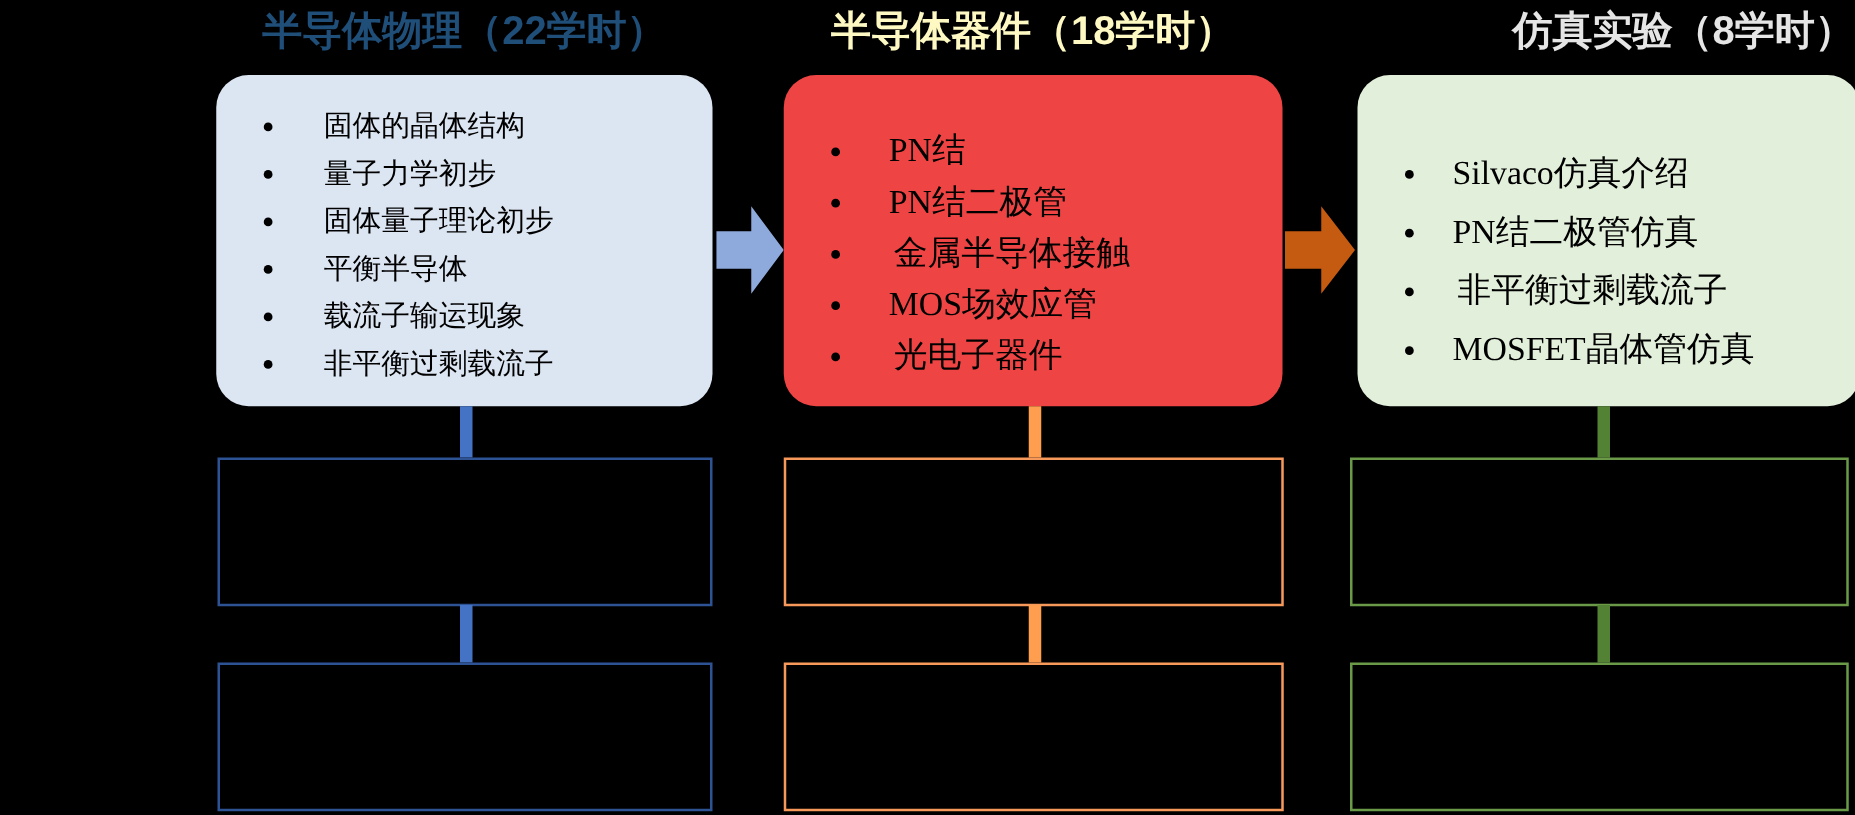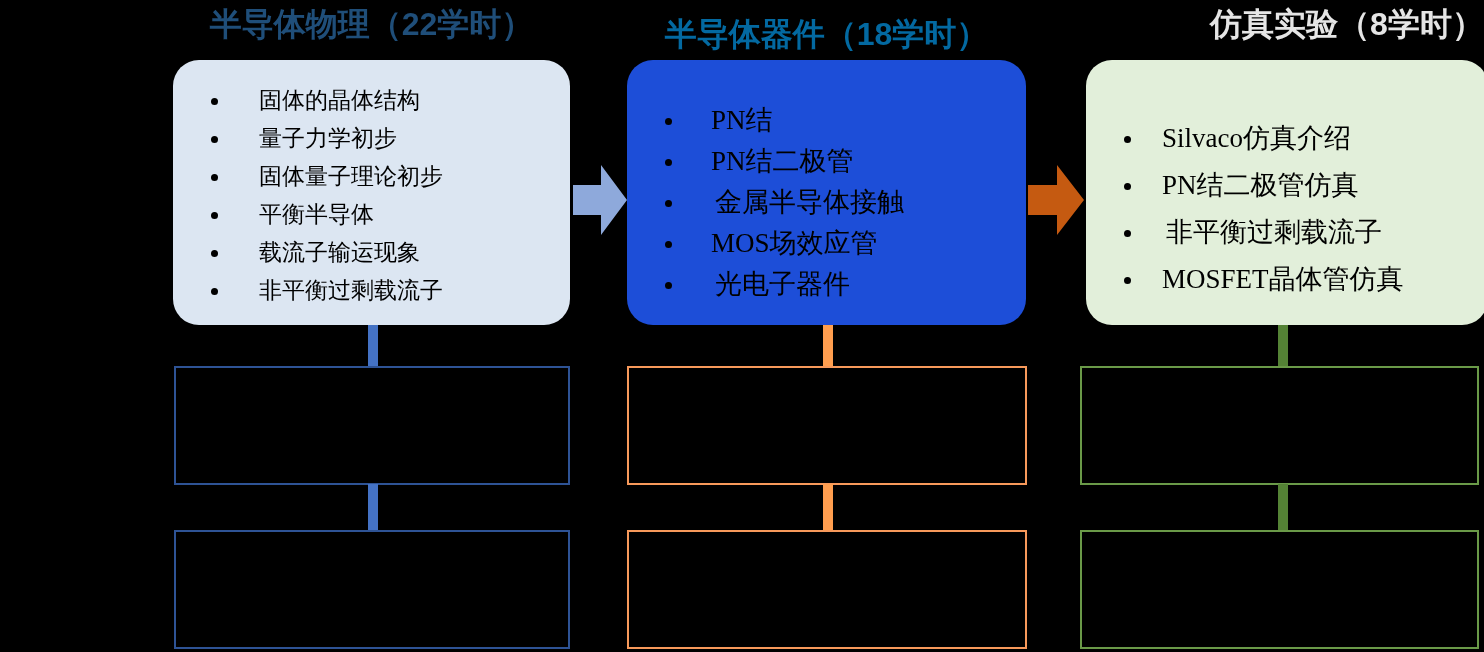--- a/index.html
+++ b/index.html
@@ -105,23 +105,23 @@
   <div class="obox" style="left:174px;top:366px;width:396px;height:119px;border:2px solid #2E5395;"></div>
   <div class="connector" style="left:368px;top:484px;width:10px;height:47px;background:#4472C4;"></div>
   <div class="obox" style="left:174px;top:530px;width:396px;height:119px;border:2px solid #2E5395;"></div>
 
   <div class="arrow" style="left:573px;top:163px;width:54px;height:74px;">
     <svg width="54" height="74" viewBox="0 0 54 74">
       <polygon points="0,22 28,22 28,2 54,37 28,72 28,52 0,52" fill="#8EA9DB"></polygon>
     </svg>
   </div>
 
-  <div class="col-title" style="left:627px;top:16px;width:399px;color:#0369a1;">半导体器件（18学时）</div>
+  <div class="col-title" style="left:627px;top:6px;width:399px;color:#fef9c3;">半导体器件（18学时）</div>
 
-  <div class="card" style="left:627px;top:60px;width:399px;height:265px;background:#1d4ed8;">
+  <div class="card" style="left:627px;top:60px;width:399px;height:265px;background:#ef4444;">
     <ul class="bullets" style="top:40px;padding-left:38px;font-size:27px;line-height:41px;">
       <li>
         <span class="dot"></span>
         <span class="txt" style="margin-left:46px;">PN结</span>
       </li>
       <li>
         <span class="dot"></span>
         <span class="txt" style="margin-left:46px;text-align:right;">PN结二极管</span>
       </li>
       <li>

